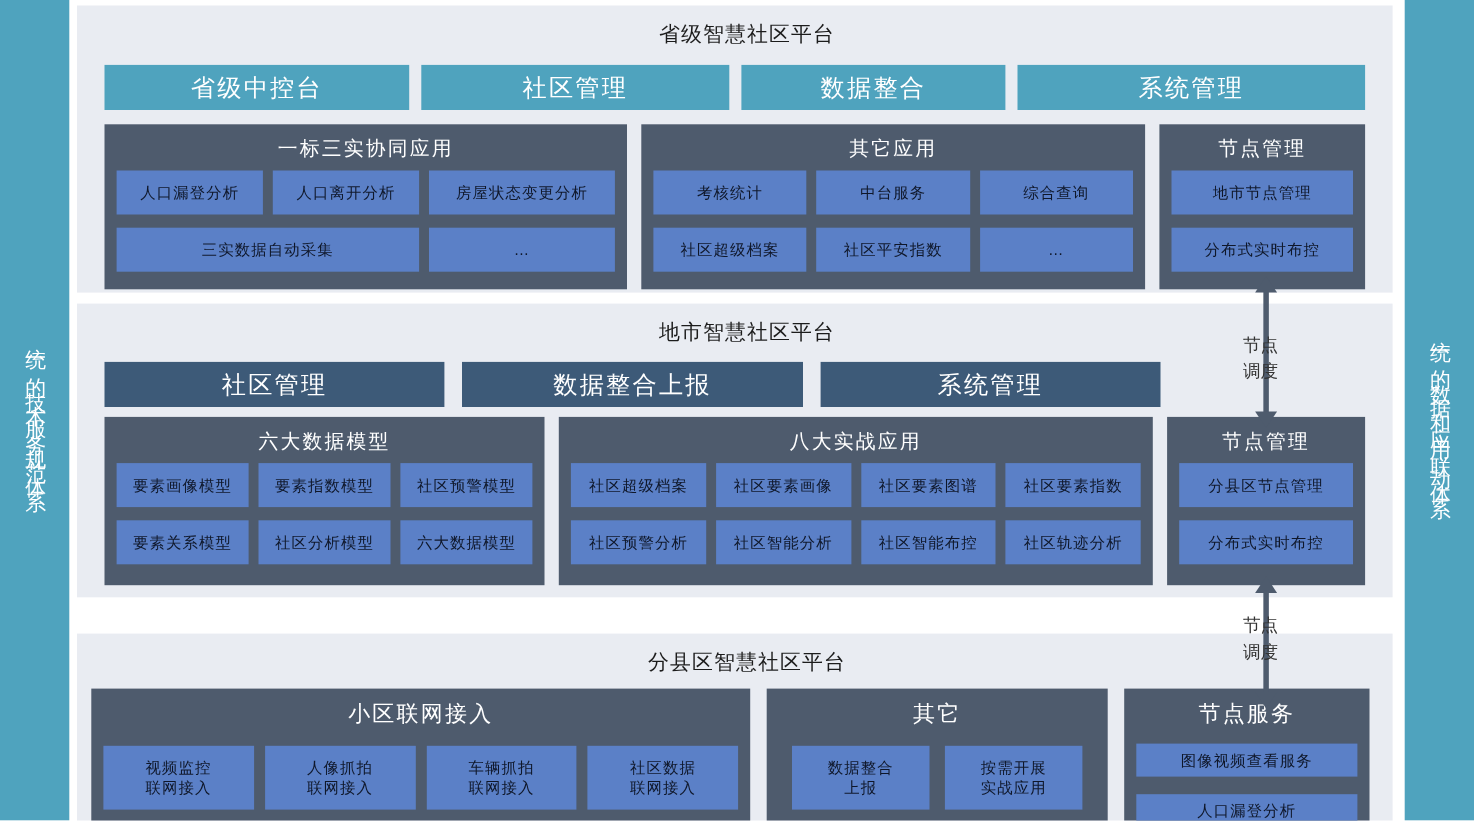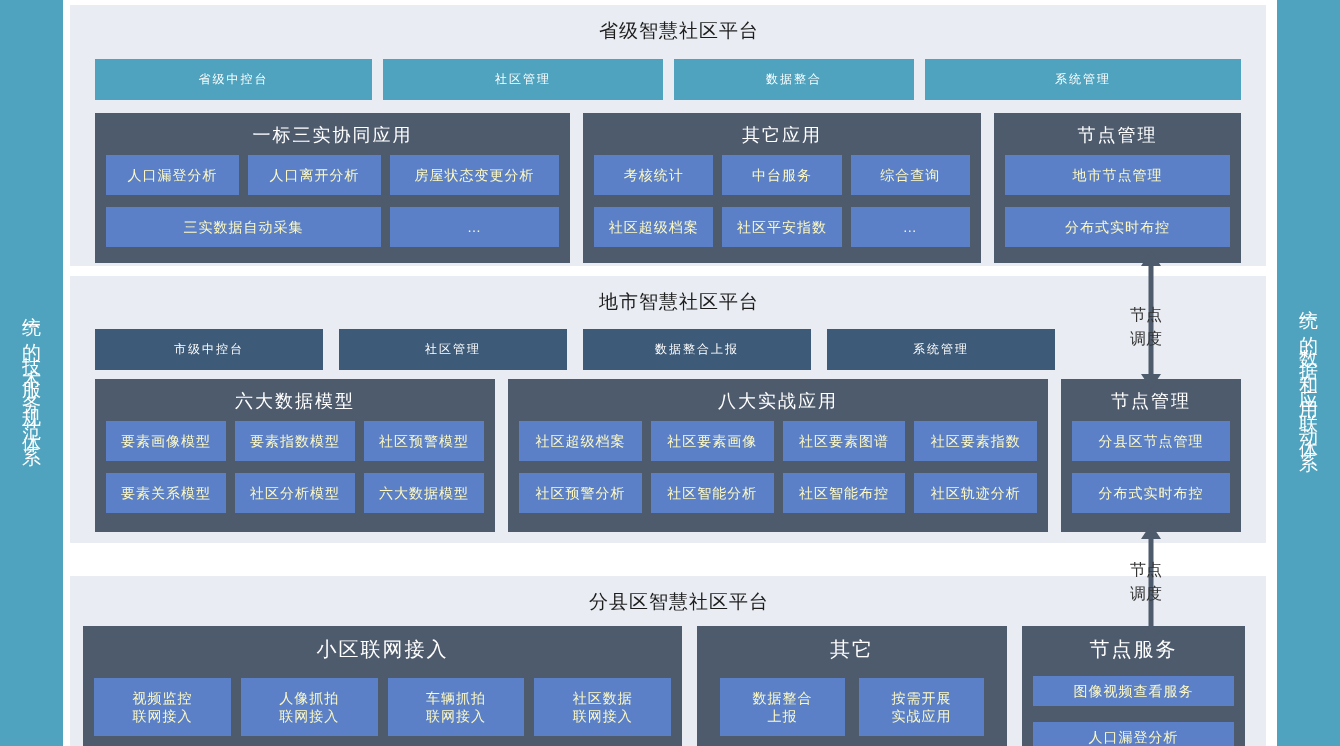--- a/index.html
+++ b/index.html
@@ -14,21 +14,21 @@
 
   
   .panel{position:absolute;left:70px;width:1196px;background:#E9ECF2;}
   #panel-provincial{top:5px;height:261px;}
   #panel-city{top:276px;height:267px;}
   #panel-county{top:576px;height:216px;}
   .panel-title{text-align:center;font-size:19px;color:#1c1c1c;padding-top:13px;letter-spacing:1px;padding-left:22px;}
 
   
   .nav-row{display:flex;margin:15px 25px 0;height:41px;}
-  .nav-btn{display:flex;align-items:center;justify-content:center;color:#fff;font-size:12px;letter-spacing:2px;}
+  .nav-btn{display:flex;align-items:center;justify-content:center;color:#fff;font-size:22px;letter-spacing:2px;}
   #panel-provincial .nav-row{gap:11px;}
   #panel-provincial .nav-btn{background:#4FA3BE;}
   #panel-provincial .nav-btn:nth-child(1){flex:277 1 0;}
   #panel-provincial .nav-btn:nth-child(2){flex:280 1 0;}
   #panel-provincial .nav-btn:nth-child(3){flex:240 1 0;}
   #panel-provincial .nav-btn:nth-child(4){flex:316 1 0;}
   #panel-city .nav-row{width:960px;margin:14px 0 0 25px;gap:16px;}
   #panel-city .nav-btn{background:#3D5A78;flex:1;}
 
   
@@ -36,37 +36,37 @@
   #panel-city .boxes-row{margin-top:9px;}
   #panel-county .boxes-row{margin:11px 21px 0 13px;gap:15px;}
   .dark-box{background:#4E5B6D;padding:8px 11px 0;}
   #panel-provincial .dark-box{height:150px;}
   #panel-city .dark-box{height:153px;}
   #panel-county .dark-box{height:135px;}
   .box-title{text-align:center;color:#fff;font-size:18px;height:30px;line-height:28px;letter-spacing:2px;}
   #panel-county .box-title{font-size:20px;height:32px;line-height:30px;}
 
   .box-p1{width:475px;}
-  .box-p2{width:398px;}
+  .box-p2{width:458px;}
   .box-p3{flex:1;}
   .box-c1{width:400px;}
   .box-c2{width:540px;}
   .box-c3{flex:1;}
   .box-b1{width:599px;}
   .box-b2{width:310px;}
   .box-b3{flex:1;}
 
   .grid{display:grid;gap:12px 9px;margin-top:4px;}
   .g3a{grid-template-columns:1fr 1fr 1.27fr;}
   .g3{grid-template-columns:repeat(3,1fr);}
   .g4{grid-template-columns:repeat(4,1fr);}
   .g2{grid-template-columns:repeat(2,1fr);}
   .g1{grid-template-columns:1fr;}
   .span2{grid-column:1/3;}
-  .btn{background:#5B80C7;color:#fef9c3;display:flex;align-items:center;justify-content:center;height:40px;font-size:14px;text-align:center;white-space:pre-line;line-height:1.3;letter-spacing:1px;}
+  .btn{background:#5B80C7;color:#0f172a;display:flex;align-items:center;justify-content:center;height:40px;font-size:14px;text-align:center;white-space:pre-line;line-height:1.3;letter-spacing:1px;}
   .box-b1 .grid{margin-top:12px;gap:10px;}
   .box-b2 .grid{margin-top:12px;gap:14px;padding:0 12px;}
   .btn-tall{height:58px;}
   .box-b3 .grid{margin-top:10px;gap:16px;}
   .btn-small{height:30px;}
 
   
   .arrow{position:absolute;left:1140px;width:22px;z-index:3;}
   #arrow-1{top:251px;height:138px;}
   #arrow-2{top:524px;height:120px;}
@@ -122,21 +122,20 @@
         <div class="btn">地市节点管理</div>
         <div class="btn">分布式实时布控</div>
       </div>
     </div>
   </div>
 </div>
 
 <div class="panel" id="panel-city">
   <div class="panel-title">地市智慧社区平台</div>
   <div class="nav-row">
-    <div class="nav-btn">市级中控台</div>
     <div class="nav-btn">社区管理</div>
     <div class="nav-btn">数据整合上报</div>
     <div class="nav-btn">系统管理</div>
   </div>
   <div class="boxes-row">
     <div class="dark-box box-c1">
       <div class="box-title">六大数据模型</div>
       <div class="grid g3">
         <div class="btn">要素画像模型</div>
         <div class="btn">要素指数模型</div>

